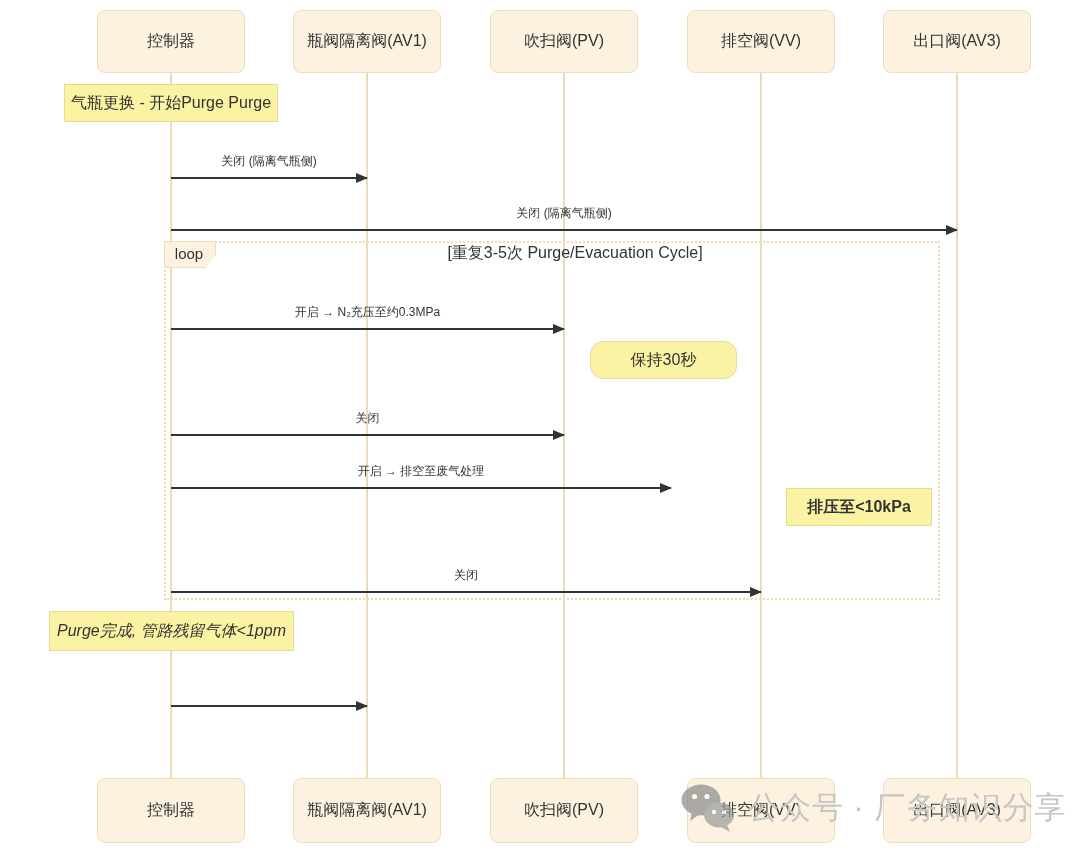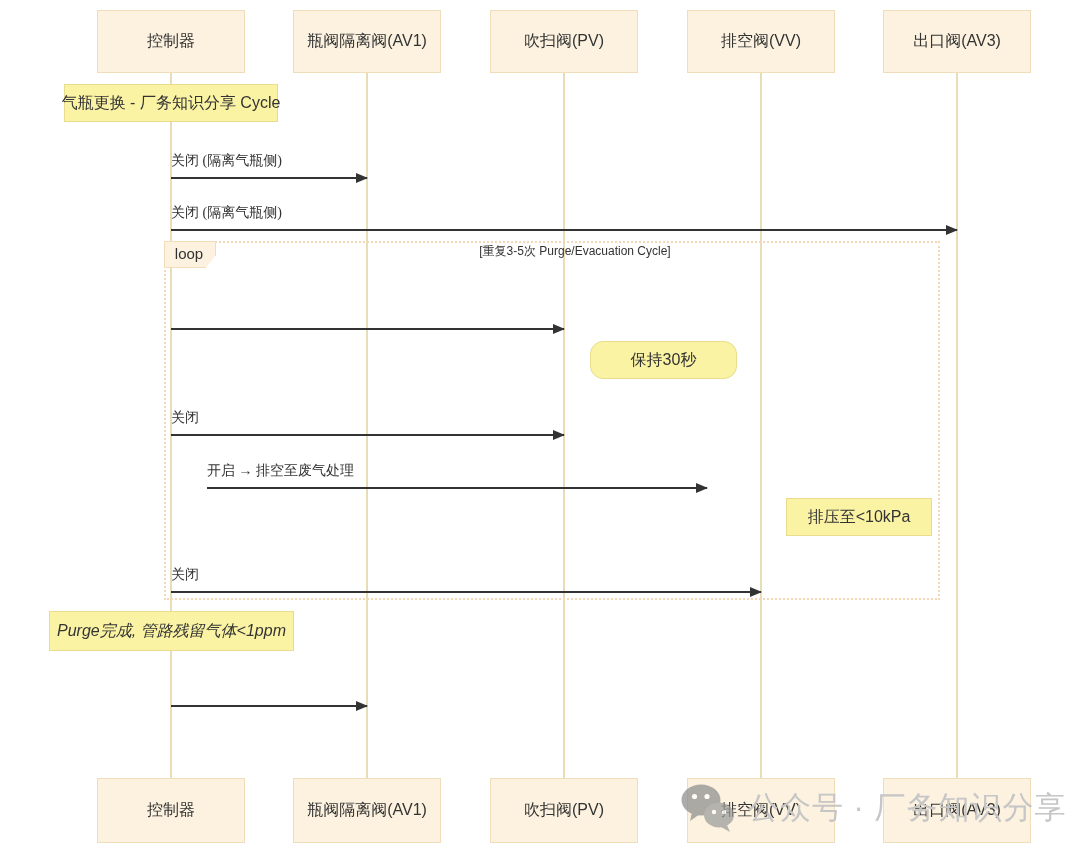--- a/index.html
+++ b/index.html
@@ -2,39 +2,39 @@
 <html><head>
 <meta charset="utf-8">
 <style>
   html,body{margin:0;padding:0;background:#fff;}
   body{font-family:"Liberation Sans","DejaVu Sans",sans-serif;color:#333;}
   .canvas{position:relative;width:1080px;height:853px;background:#ffffff;overflow:hidden;}
 
   .lifeline{position:absolute;top:73px;height:705px;width:2px;background:#ebdcb8;z-index:1;}
 
   .actor{position:absolute;width:148px;height:63px;background:#fcf2df;border:1px solid #f0ddba;
-         border-radius:0;display:flex;align-items:center;justify-content:center;
+         border-radius:8px;display:flex;align-items:center;justify-content:center;
          font-size:16px;z-index:3;box-sizing:border-box;white-space:nowrap;}
   .actor.bottom{height:65px;}
 
   .note{position:absolute;background:#faf3a3;border:1px solid #e9dc8e;display:flex;align-items:center;
         justify-content:center;font-size:16px;z-index:4;box-sizing:border-box;white-space:nowrap;}
 
   .loop-box{position:absolute;left:164px;top:241px;width:776px;height:359px;
             border:2px dotted #f2d8b6;z-index:1;box-sizing:border-box;}
   .loop-tab{position:absolute;left:164px;top:241px;width:52px;height:27px;background:#fcf2df;
             border:1px solid #f0ddba;clip-path:polygon(0 0,100% 0,100% 52%,80% 100%,0 100%);
             font-size:15px;display:flex;align-items:center;justify-content:center;
             padding:0 6px 2px 4px;z-index:2;box-sizing:border-box;}
   .loop-title{position:absolute;top:243px;left:575px;transform:translateX(-50%);
-              font-size:12px;white-space:nowrap;z-index:2;}
+              font-size:16px;white-space:nowrap;z-index:2;}
 
   .message{position:absolute;height:32px;z-index:2;}
-  .message .label{position:absolute;bottom:9px;left:0;width:100%;text-align:left;
-                  white-space:nowrap;font-size:14px;font-family:Liberation Serif, serif;}
+  .message .label{position:absolute;bottom:9px;left:0;width:100%;text-align:center;
+                  white-space:nowrap;font-size:12px;}
   .message .line{position:absolute;bottom:0;left:0;right:0;height:2px;background:#333;}
   .message .head{position:absolute;right:-1px;bottom:-4px;width:0;height:0;
                  border-left:12px solid #333;border-top:5px solid transparent;
                  border-bottom:5px solid transparent;}
 
   .watermark{position:absolute;left:680px;top:783px;display:flex;align-items:center;gap:12px;
              z-index:6;pointer-events:none;}
   .watermark .wm-text{font-size:31px;color:#c6c6c6;letter-spacing:1px;white-space:nowrap;}
   .wm-icon{opacity:0.72;}
 </style>
@@ -58,49 +58,50 @@
   <div class="actor" style="left:490px;top:10px;">吹扫阀(PV)</div>
   <div class="actor" style="left:687px;top:10px;">排空阀(VV)</div>
   <div class="actor" style="left:883px;top:10px;">出口阀(AV3)</div>
 
   <div class="actor bottom" style="left:97px;top:778px;">控制器</div>
   <div class="actor bottom" style="left:293px;top:778px;">瓶阀隔离阀(AV1)</div>
   <div class="actor bottom" style="left:490px;top:778px;">吹扫阀(PV)</div>
   <div class="actor bottom" style="left:687px;top:778px;">排空阀(VV)</div>
   <div class="actor bottom" style="left:883px;top:778px;">出口阀(AV3)</div>
 
-  <div class="note" style="left:64px;top:84px;width:214px;height:38px;">气瓶更换 - 厂务知识分享 Cycle</div>
+  <div class="note" style="left:64px;top:84px;width:214px;height:38px;">气瓶更换 - 开始Purge Purge</div>
   <div class="note" style="left:590px;top:341px;width:147px;height:38px;border-radius:13px;">保持30秒</div>
-  <div class="note" style="left:786px;top:498px;width:146px;height:38px;">排压至&lt;10kPa</div>
+  <div class="note" style="left:786px;top:488px;width:146px;height:38px;font-weight:bold;">排压至&lt;10kPa</div>
   <div class="note" style="left:49px;top:611px;width:245px;height:40px;font-style:italic;">Purge完成, 管路残留气体&lt;1ppm</div>
 
   <div class="message" style="left:171px;top:147px;width:196px;">
     <span class="label">关闭 (隔离气瓶侧)</span>
     <div class="line"></div>
     <div class="head"></div>
   </div>
 
   <div class="message" style="left:171px;top:199px;width:786px;">
     <span class="label">关闭 (隔离气瓶侧)</span>
     <div class="line"></div>
     <div class="head"></div>
   </div>
 
   <div class="message" style="left:171px;top:298px;width:393px;">
+    <span class="label">开启 → N₂充压至约0.3MPa</span>
     <div class="line"></div>
     <div class="head"></div>
   </div>
 
   <div class="message" style="left:171px;top:404px;width:393px;">
     <span class="label">关闭</span>
     <div class="line"></div>
     <div class="head"></div>
   </div>
 
-  <div class="message" style="left:171px;top:457px;width:500px;margin-left:36px;">
+  <div class="message" style="left:171px;top:457px;width:500px;">
     <span class="label">开启 → 排空至废气处理</span>
     <div class="line"></div>
     <div class="head"></div>
   </div>
 
   <div class="message" style="left:171px;top:561px;width:590px;">
     <span class="label">关闭</span>
     <div class="line"></div>
     <div class="head"></div>
   </div>

